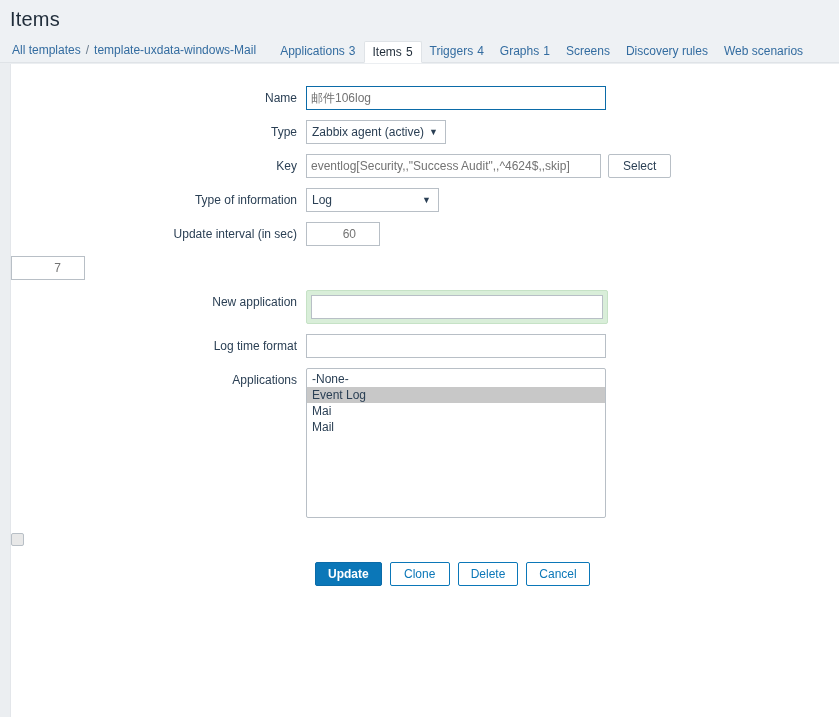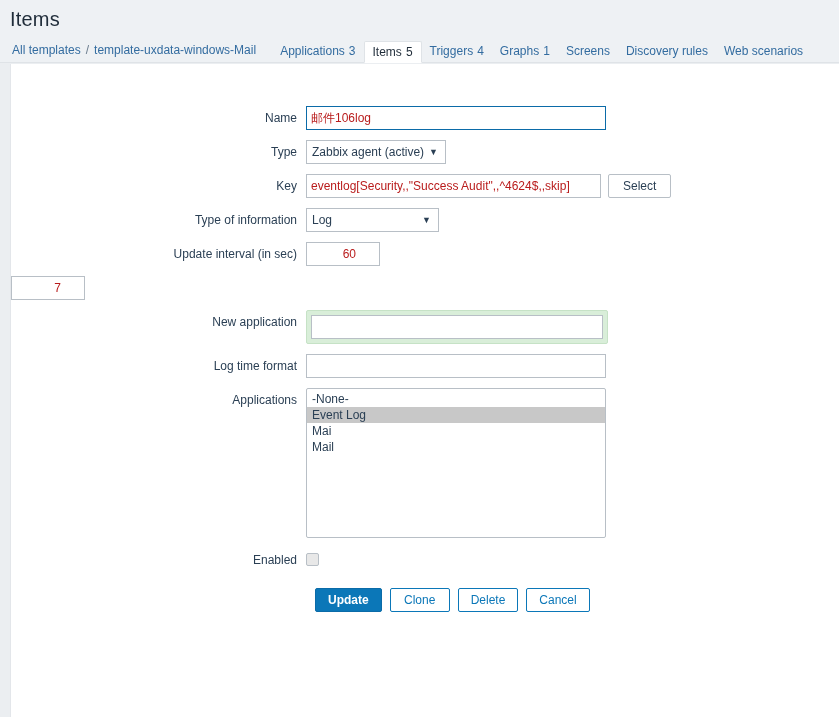--- a/index.html
+++ b/index.html
@@ -82,40 +82,40 @@
     position: absolute;
     left: 10px;
     top: 64px;
     width: 829px;
     height: 653px;
     background: #ffffff;
     border-left: 1px solid #e3e6ea;
   }
 
   
-  .form { padding-top: 22px; margin-top: 20px; }
+  .form { padding-top: 22px; }
   .row { display: flex; margin-bottom: 10px; }
   .row .lbl {
     width: 295px;
     text-align: right;
     padding-right: 9px;
     font-size: 12px;
     color: #2a3f54;
     line-height: 24px;
   }
   .row .fld { display: flex; align-items: flex-start; }
 
   
   input.txt {
     height: 24px;
     border: 1px solid #b8bfc6;
     background: #fff;
     font-family: "Liberation Sans", "DejaVu Sans", sans-serif;
     font-size: 12px;
-    color: #b91c1c;
+    color: #737373;
     padding: 0 4px;
     outline: none;
   }
   input.txt.wide  { width: 300px; }
   input.txt.key   { width: 295px; }
   input.txt.num   { width: 74px; text-align: right; padding-right: 23px; }
   input.txt.focused { border: 1px solid #0b6ba8; }
 
   .green-wrap {
     display: inline-block;
@@ -348,21 +348,20 @@
             <option>-None-</option>
             <option selected="">Event Log</option>
             <option>Mai</option>
             <option>Mail</option>
           </select>
         </div>
       </div>
 
 
       <div class="row">
-        <div class="lbl">Enabled</div>
         <div class="fld">
           <span class="chk"></span>
         </div>
       </div>
 
       <div class="btnrow">
         <button class="btn primary">Update</button>
         <button class="btn outline">Clone</button>
         <button class="btn outline">Delete</button>
         <button class="btn outline">Cancel</button>

